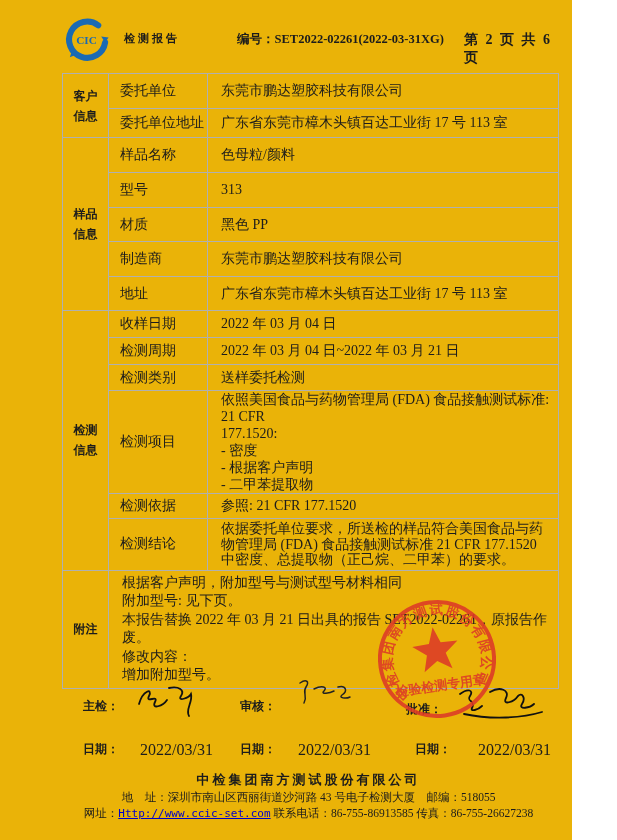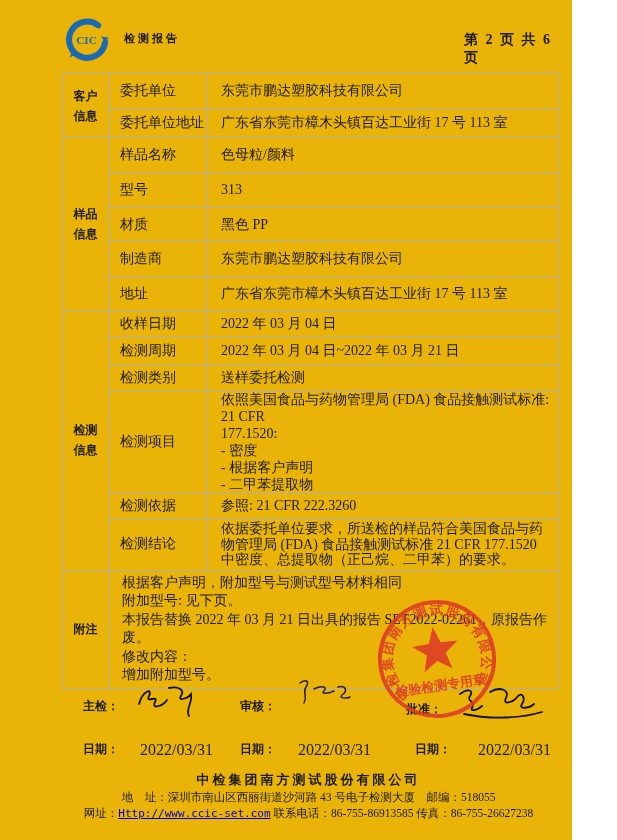--- a/index.html
+++ b/index.html
@@ -52,20 +52,21 @@
 
 <div class="page">
 
   <svg class="hdr-logo" viewBox="0 0 48 48">
     <path d="M 36 9.5 A 18.5 18.5 0 1 0 43 27" fill="none" stroke="#1a6ab3" stroke-width="6.2" stroke-linecap="round"></path>
     <path d="M 43 27 l 3.5 -5 l -7.5 -1 z" fill="#1a6ab3"></path>
     <path d="M 12 40 l -5 2 l 2 -6 z" fill="#1a6ab3"></path>
     <text x="24" y="28.5" text-anchor="middle" font-size="11.5" font-weight="bold" fill="#1a6ab3" font-family="Liberation Serif, serif">CIC</text>
   </svg>
   <div class="hdr-title">检测报告</div>
+  <div class="hdr-number"><span>编号：</span><span>SET2022-02261(2022-03-31XG)</span></div>
   <div class="hdr-page">第 2 页 共 6 页</div>
 
   <div class="tbl-wrap">
     <table>
       <colgroup>
           <col style="width:46px">
           <col style="width:99px">
           <col>
         </colgroup>
 
@@ -129,21 +130,21 @@
         <td class="val ml">
           <div>依照美国食品与药物管理局 (FDA) 食品接触测试标准: 21 CFR</div>
           <div>177.1520:</div>
           <div>- 密度</div>
           <div>- 根据客户声明</div>
           <div>- 二甲苯提取物</div>
         </td>
       </tr>
       <tr class="h25">
         <td class="lbl">检测依据</td>
-        <td class="val">参照: 21 CFR 222.3260</td>
+        <td class="val">参照: 21 CFR 177.1520</td>
       </tr>
       <tr class="h48">
         <td class="lbl">检测结论</td>
         <td class="val concl">依据委托单位要求，所送检的样品符合美国食品与药物管理局 (FDA) 食品接触测试标准 21 CFR 177.1520 中密度、总提取物（正己烷、二甲苯）的要求。</td>
       </tr>
 
       <tr class="h92">
         <td class="sec">附注</td>
         <td class="val notes" colspan="2">
           <div>根据客户声明，附加型号与测试型号材料相同</div>

